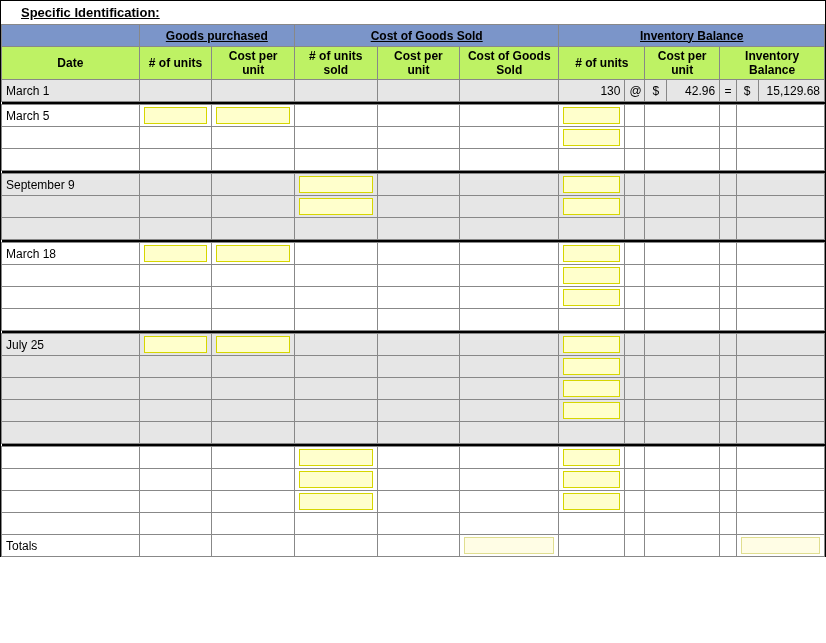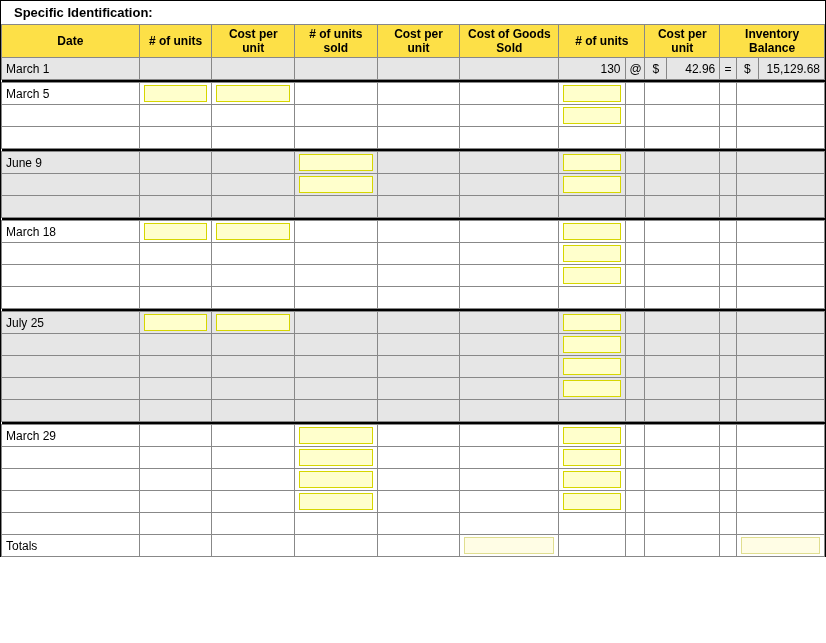--- a/index.html
+++ b/index.html
@@ -8,37 +8,38 @@
       font-size: 12px;
       background: #fff;
       width: 826px;
     }
     .container {
       border: 1px solid #000;
       border-bottom: none;
     }
     .title {
       font-weight: bold;
-      padding: 4px 13px;
+      text-decoration: underline;
+      padding: 4px 20px;
       font-size: 13px;
     }
     table {
       width: 100%;
       border-collapse: collapse;
       table-layout: fixed;
     }
     td, th {
       border: 1px solid #888;
       height: 22px;
       padding: 2px 4px;
       font-size: 12px;
       vertical-align: middle;
     }
     .hdr-blue td { background: #7b95c9; font-weight: bold; text-align: center; text-decoration: underline; }
-    .hdr-blue2 td { background: #fde047; font-weight: bold; text-align: center; }
+    .hdr-blue2 td { background: #bef264; font-weight: bold; text-align: center; }
     .shade td { background: #e6e6e6; }
     .white td { background: #fff; }
     .divider td { background: #000; height: 3px; padding: 0; border: none; }
     .input-yellow {
       display: block;
       width: 100%;
       height: 100%;
       min-height: 16px;
       background: #ffffcc;
       border: 1px solid #d6d600;
@@ -75,20 +76,26 @@
       <col style="width:60px">
       <col style="width:18px">
       <col style="width:20px">
       <col style="width:48px">
       <col style="width:15px">
       <col style="width:20px">
       <col style="width:60px">
     </colgroup>
 
     <tbody>
+        <tr class="hdr-blue">
+      <td></td>
+      <td colspan="4">Goods purchased</td>
+      <td colspan="5">Cost of Goods Sold</td>
+      <td colspan="7">Inventory Balance</td>
+    </tr>
 
     <tr class="hdr-blue2">
       <td>Date</td>
       <td colspan="2"># of units</td>
       <td colspan="2">Cost per unit</td>
       <td># of units sold</td>
       <td colspan="2">Cost per unit</td>
       <td colspan="2">Cost of Goods Sold</td>
       <td colspan="2"># of units</td>
       <td colspan="2">Cost per unit</td>
@@ -161,21 +168,21 @@
           <td colspan="2"></td>
           <td></td>
           <td colspan="2"></td>
     </tr>
 
     <tr class="divider">
           <td colspan="17"></td>
         </tr>
 
     <tr class="shade">
-      <td>June 9</td>
+      <td>September 9</td>
       <td colspan="2"></td>
           <td colspan="2"></td>
       <td>
             <span class="input-yellow"></span>
           </td>
       <td colspan="2"></td>
           <td colspan="2"></td>
       <td>
             <span class="input-yellow"></span>
           </td>
@@ -362,37 +369,20 @@
           <td colspan="2"></td>
           <td></td>
           <td colspan="2"></td>
     </tr>
 
     <tr class="divider">
           <td colspan="17"></td>
         </tr>
 
     <tr class="white">
-      <td>March 29</td>
-      <td colspan="2"></td>
-          <td colspan="2"></td>
-      <td>
-            <span class="input-yellow"></span>
-          </td>
-      <td colspan="2"></td>
-          <td colspan="2"></td>
-      <td>
-            <span class="input-yellow"></span>
-          </td>
-      <td></td>
-          <td colspan="2"></td>
-          <td></td>
-          <td colspan="2"></td>
-    </tr>
-    <tr class="white">
       <td></td>
           <td colspan="2"></td>
           <td colspan="2"></td>
       <td>
             <span class="input-yellow"></span>
           </td>
       <td colspan="2"></td>
           <td colspan="2"></td>
       <td>
             <span class="input-yellow"></span>

